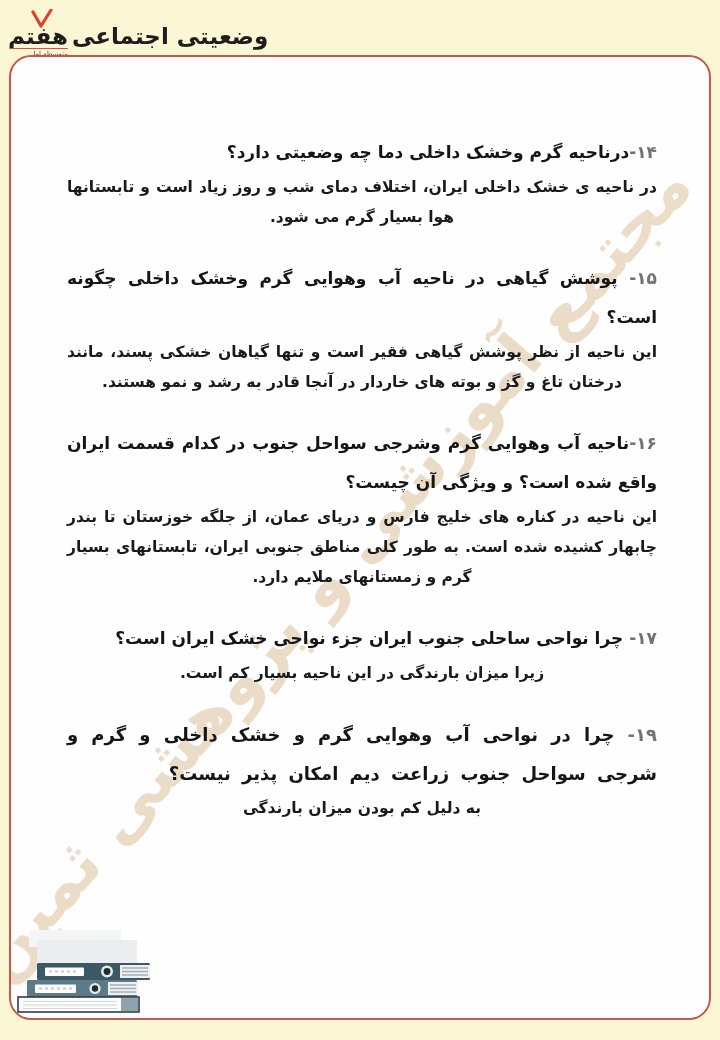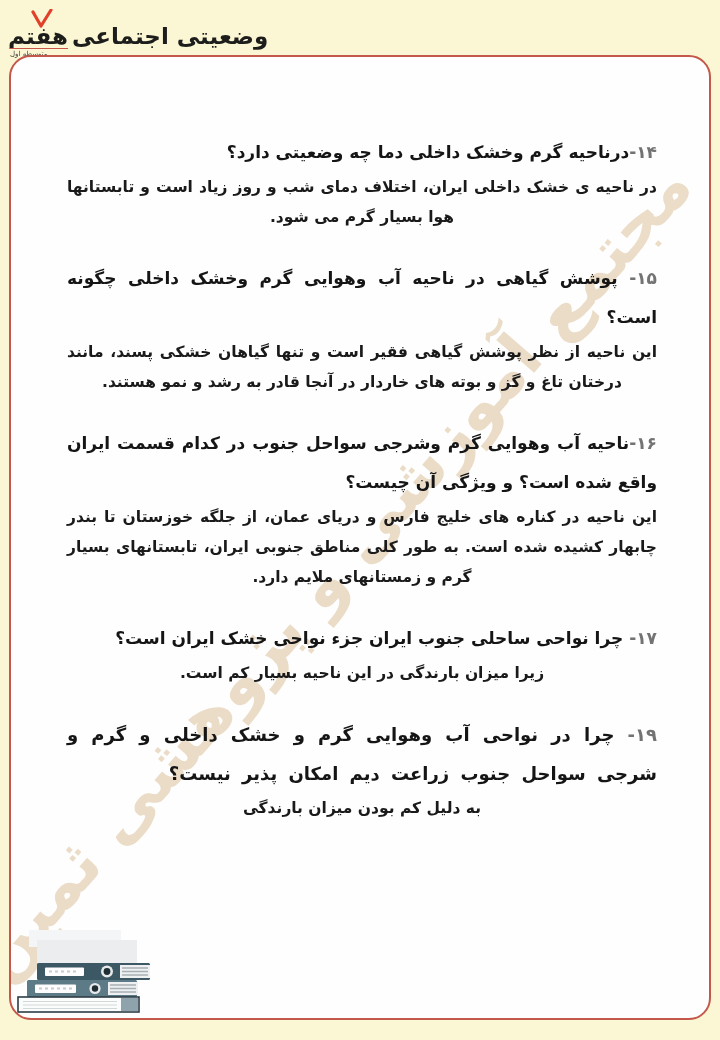--- a/index.html
+++ b/index.html
@@ -22,21 +22,21 @@
   }
   .title-main{
     font-weight:bold;font-size:23px;color:#1d1d1b;letter-spacing:-0.5px;
     white-space:nowrap;
   }
   .grade-unit{position:relative;display:inline-block;padding-top:2px;margin-top:9px;}
   .grade-word{font-weight:bold;font-size:23px;color:#1d1d1b;white-space:nowrap;}
   .seven-mark{position:absolute;top:-12px;right:14px;width:24px;height:20px;}
   .grade-sub{
     position:absolute;bottom:-9px;right:0;left:2px;
-    font-size:7px;color:#3a3a38;text-align:left;white-space:nowrap;
+    font-size:7px;color:#3a3a38;text-align:right;white-space:nowrap;
     border-top:1px solid #c9554a;padding-top:1px;
   }
 
   
   .panel{
     position:absolute;left:9px;right:9px;top:55px;bottom:20px;
     background:#FEFEFE;
     border:2px solid #C4584A;
     border-radius:22px;
     overflow:hidden;

